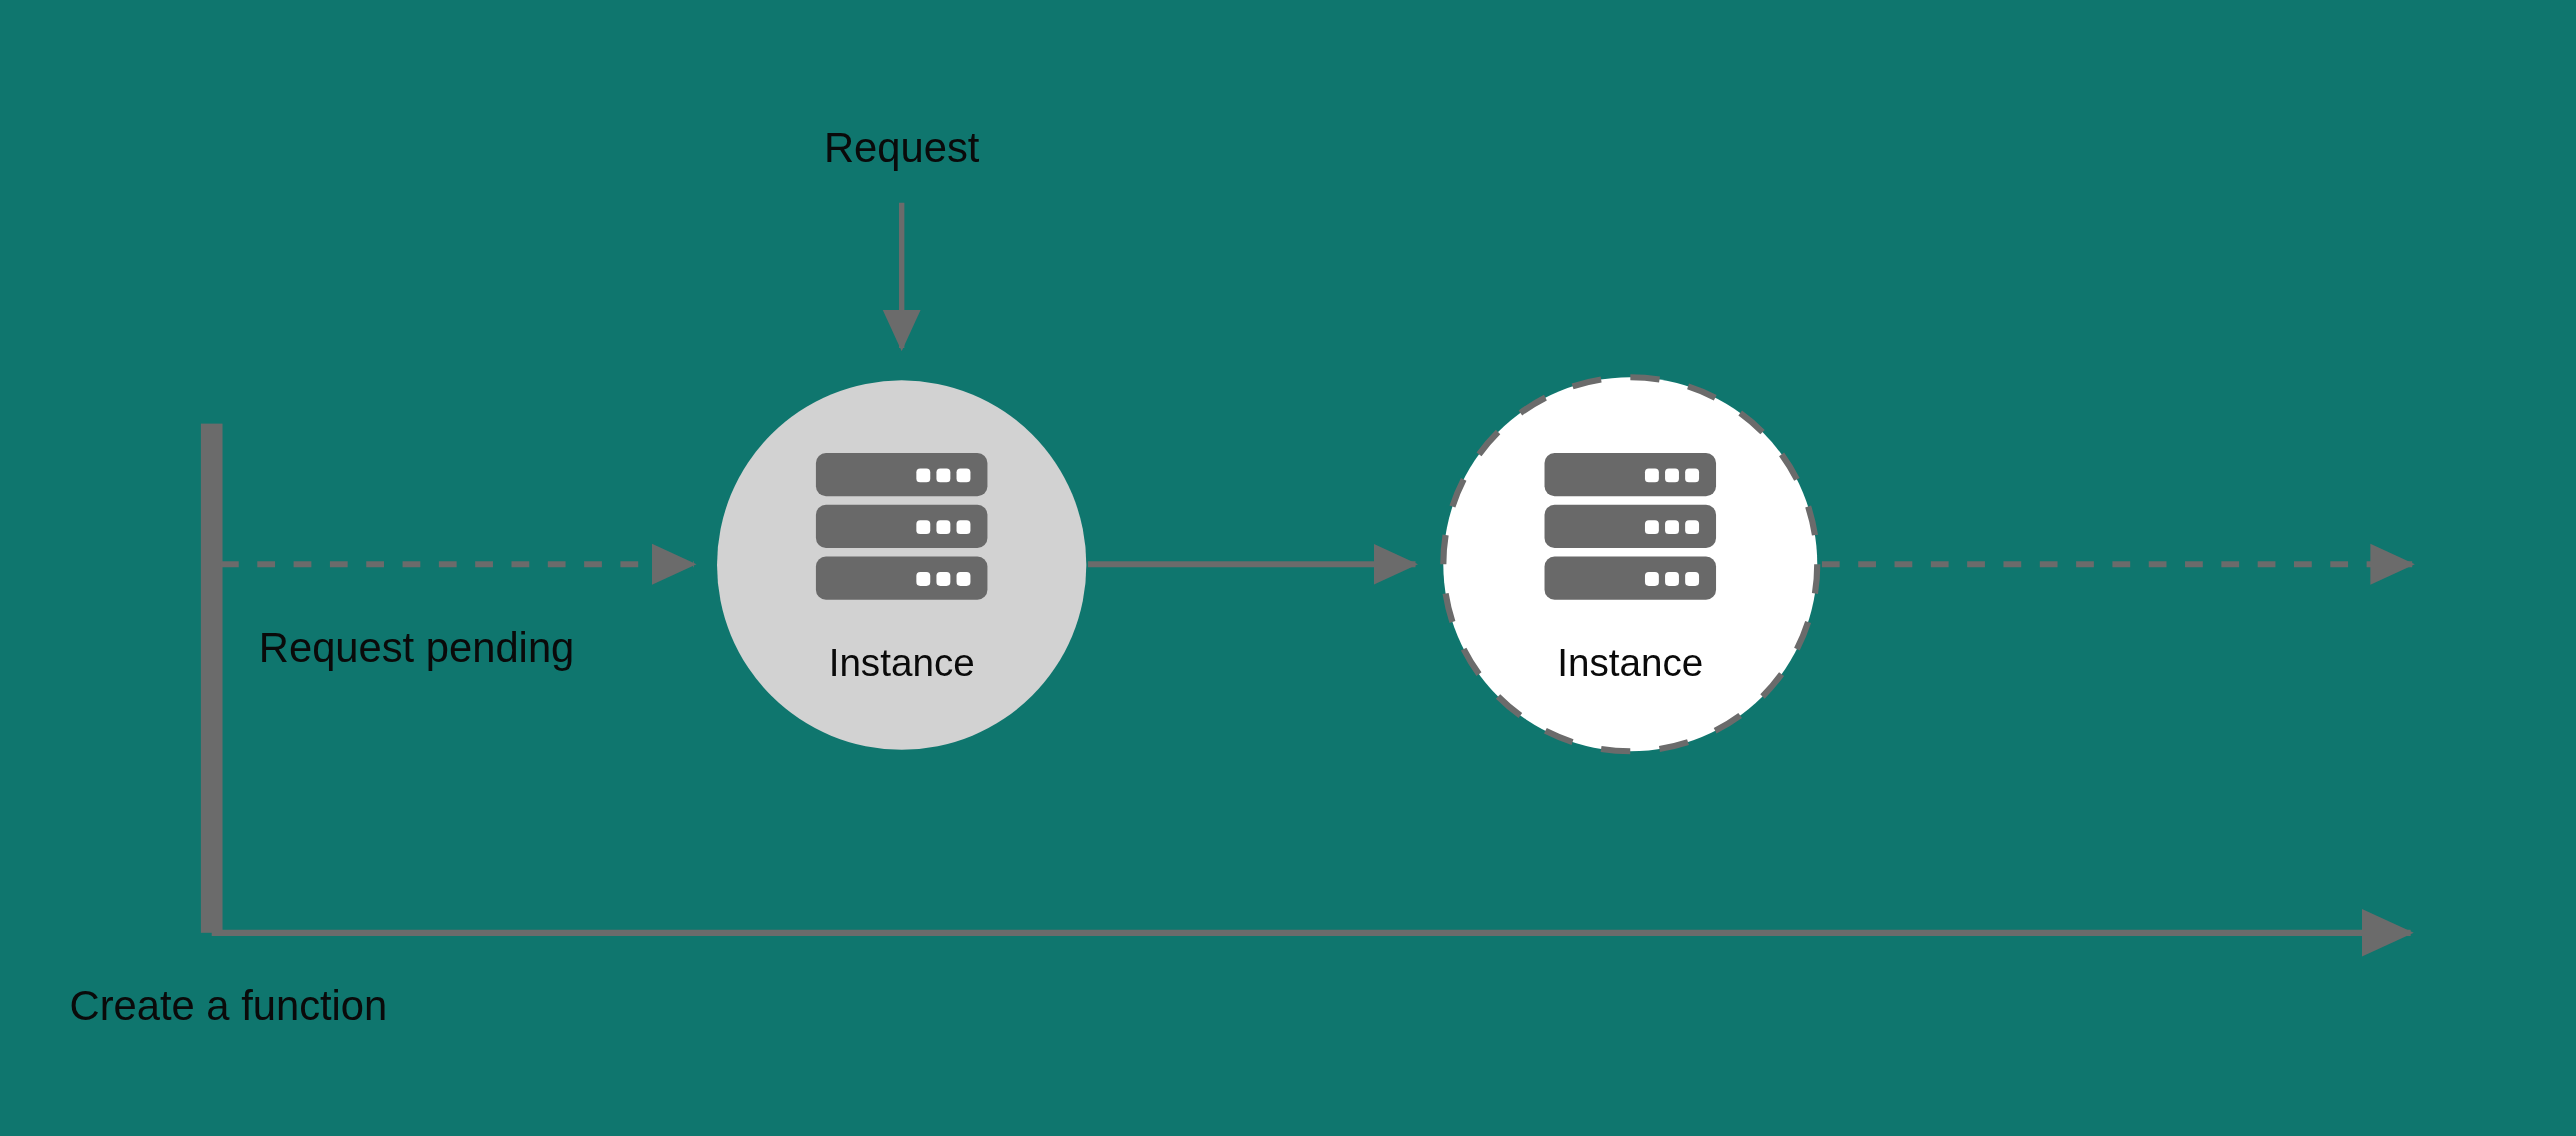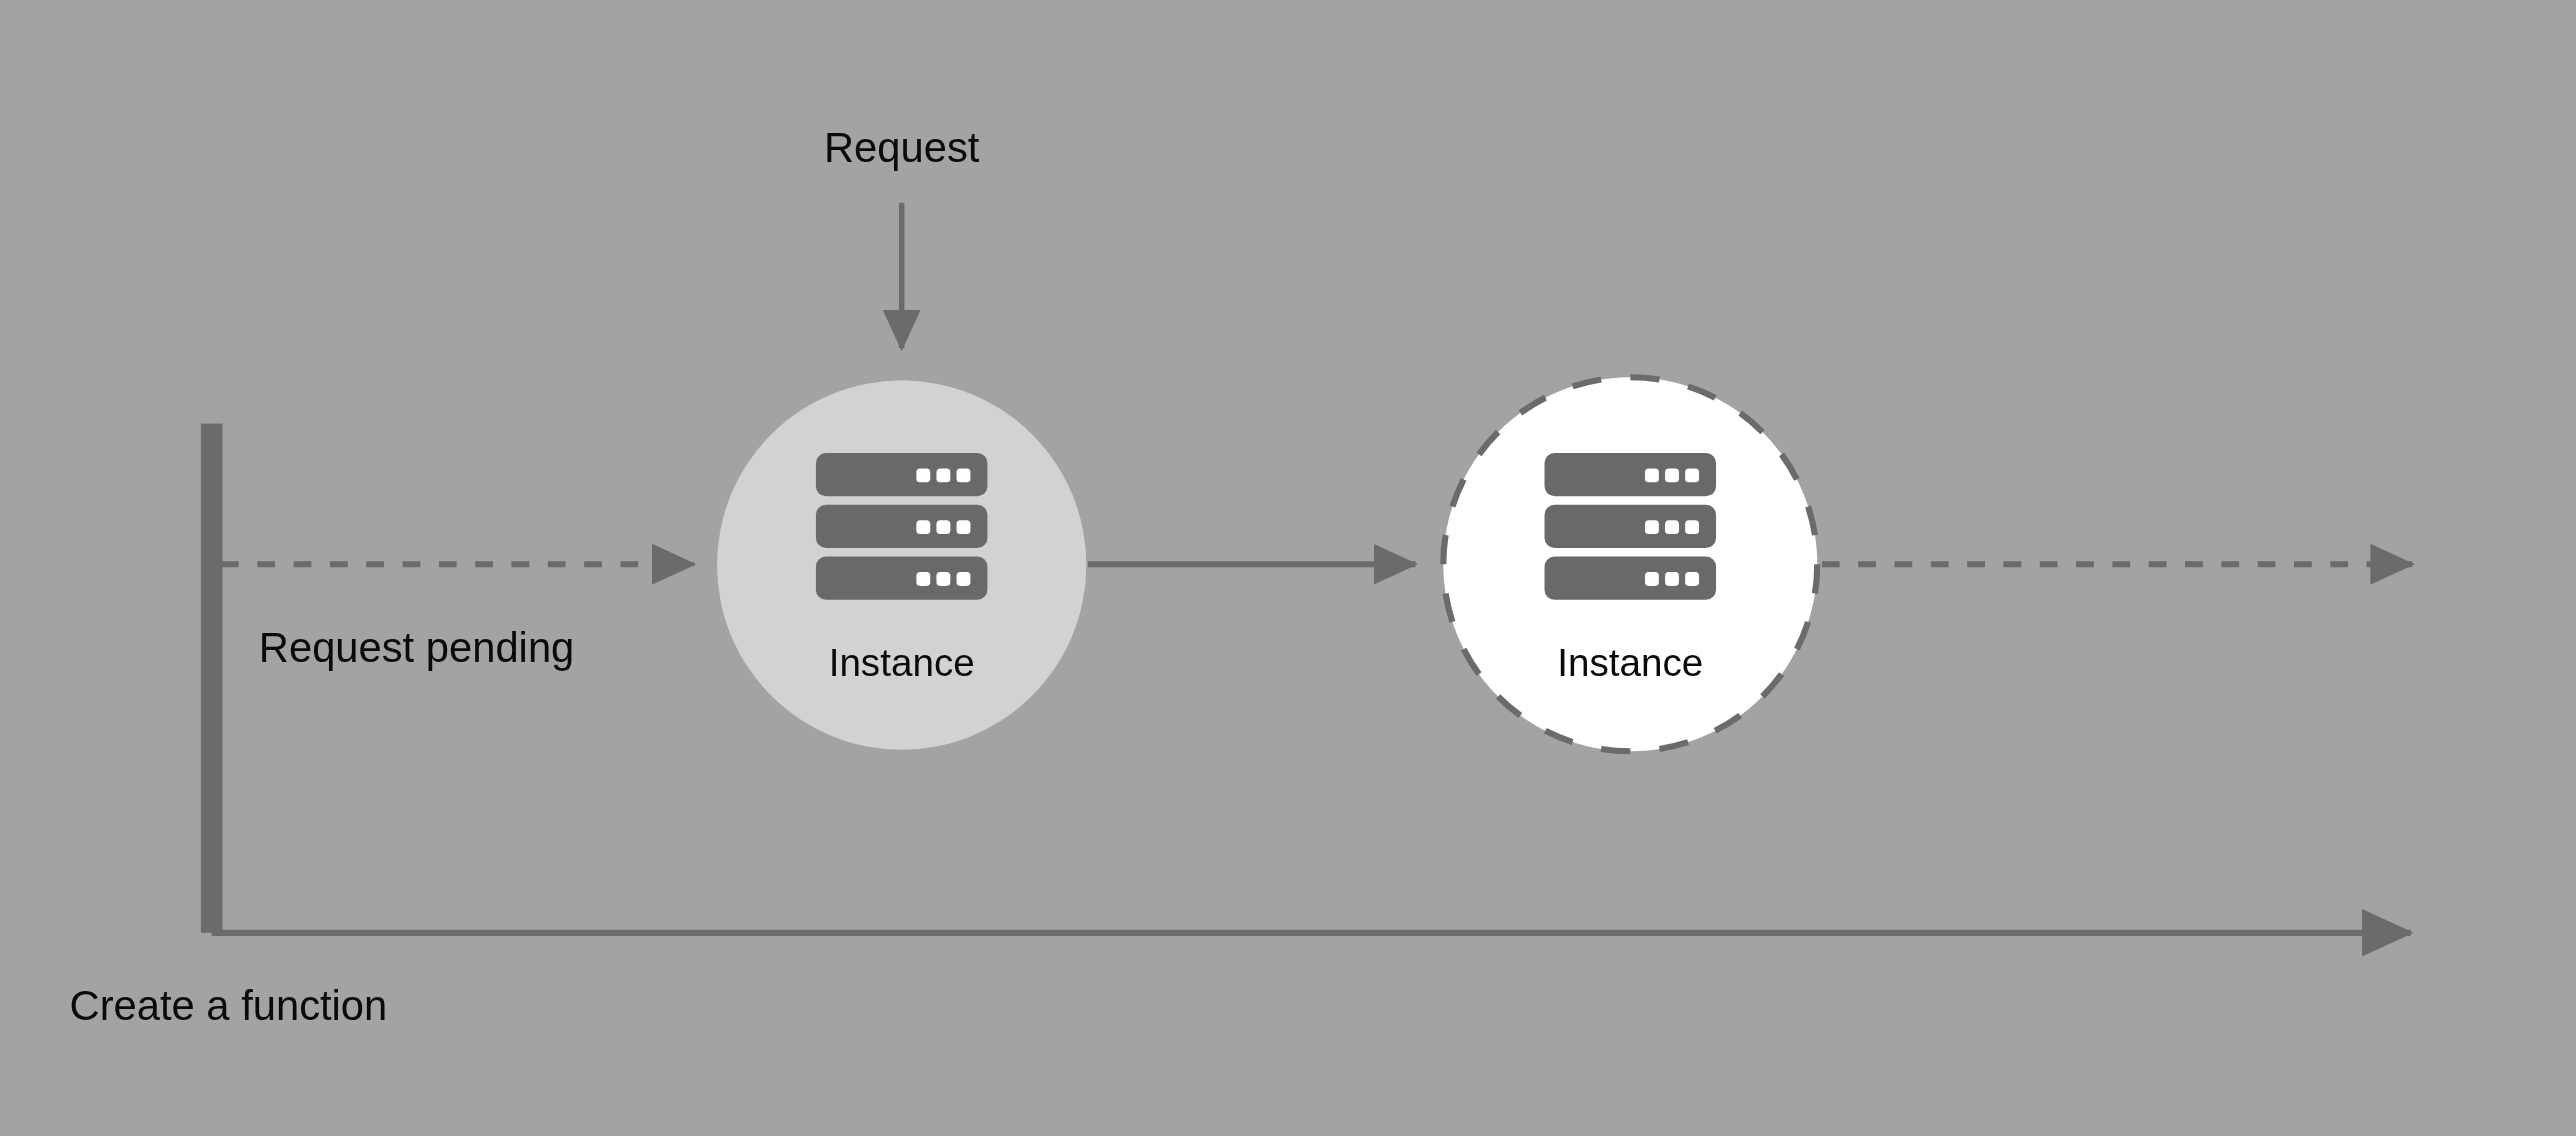--- a/index.html
+++ b/index.html
@@ -7,21 +7,21 @@
     padding: 0;
     background: #ffffff;
   }
   body {
     font-family: "Liberation Sans", sans-serif;
   }
   #diagram-root {
     position: relative;
     width: 2576px;
     height: 1137px;
-    background: #a3a3a3;
+    background: #0f766e;
     overflow: hidden;
   }
   svg.canvas {
     display: block;
     width: 2576px;
     height: 1137px;
   }
   text {
     font-family: "Liberation Sans", sans-serif;
     fill: #0a0a0a;

